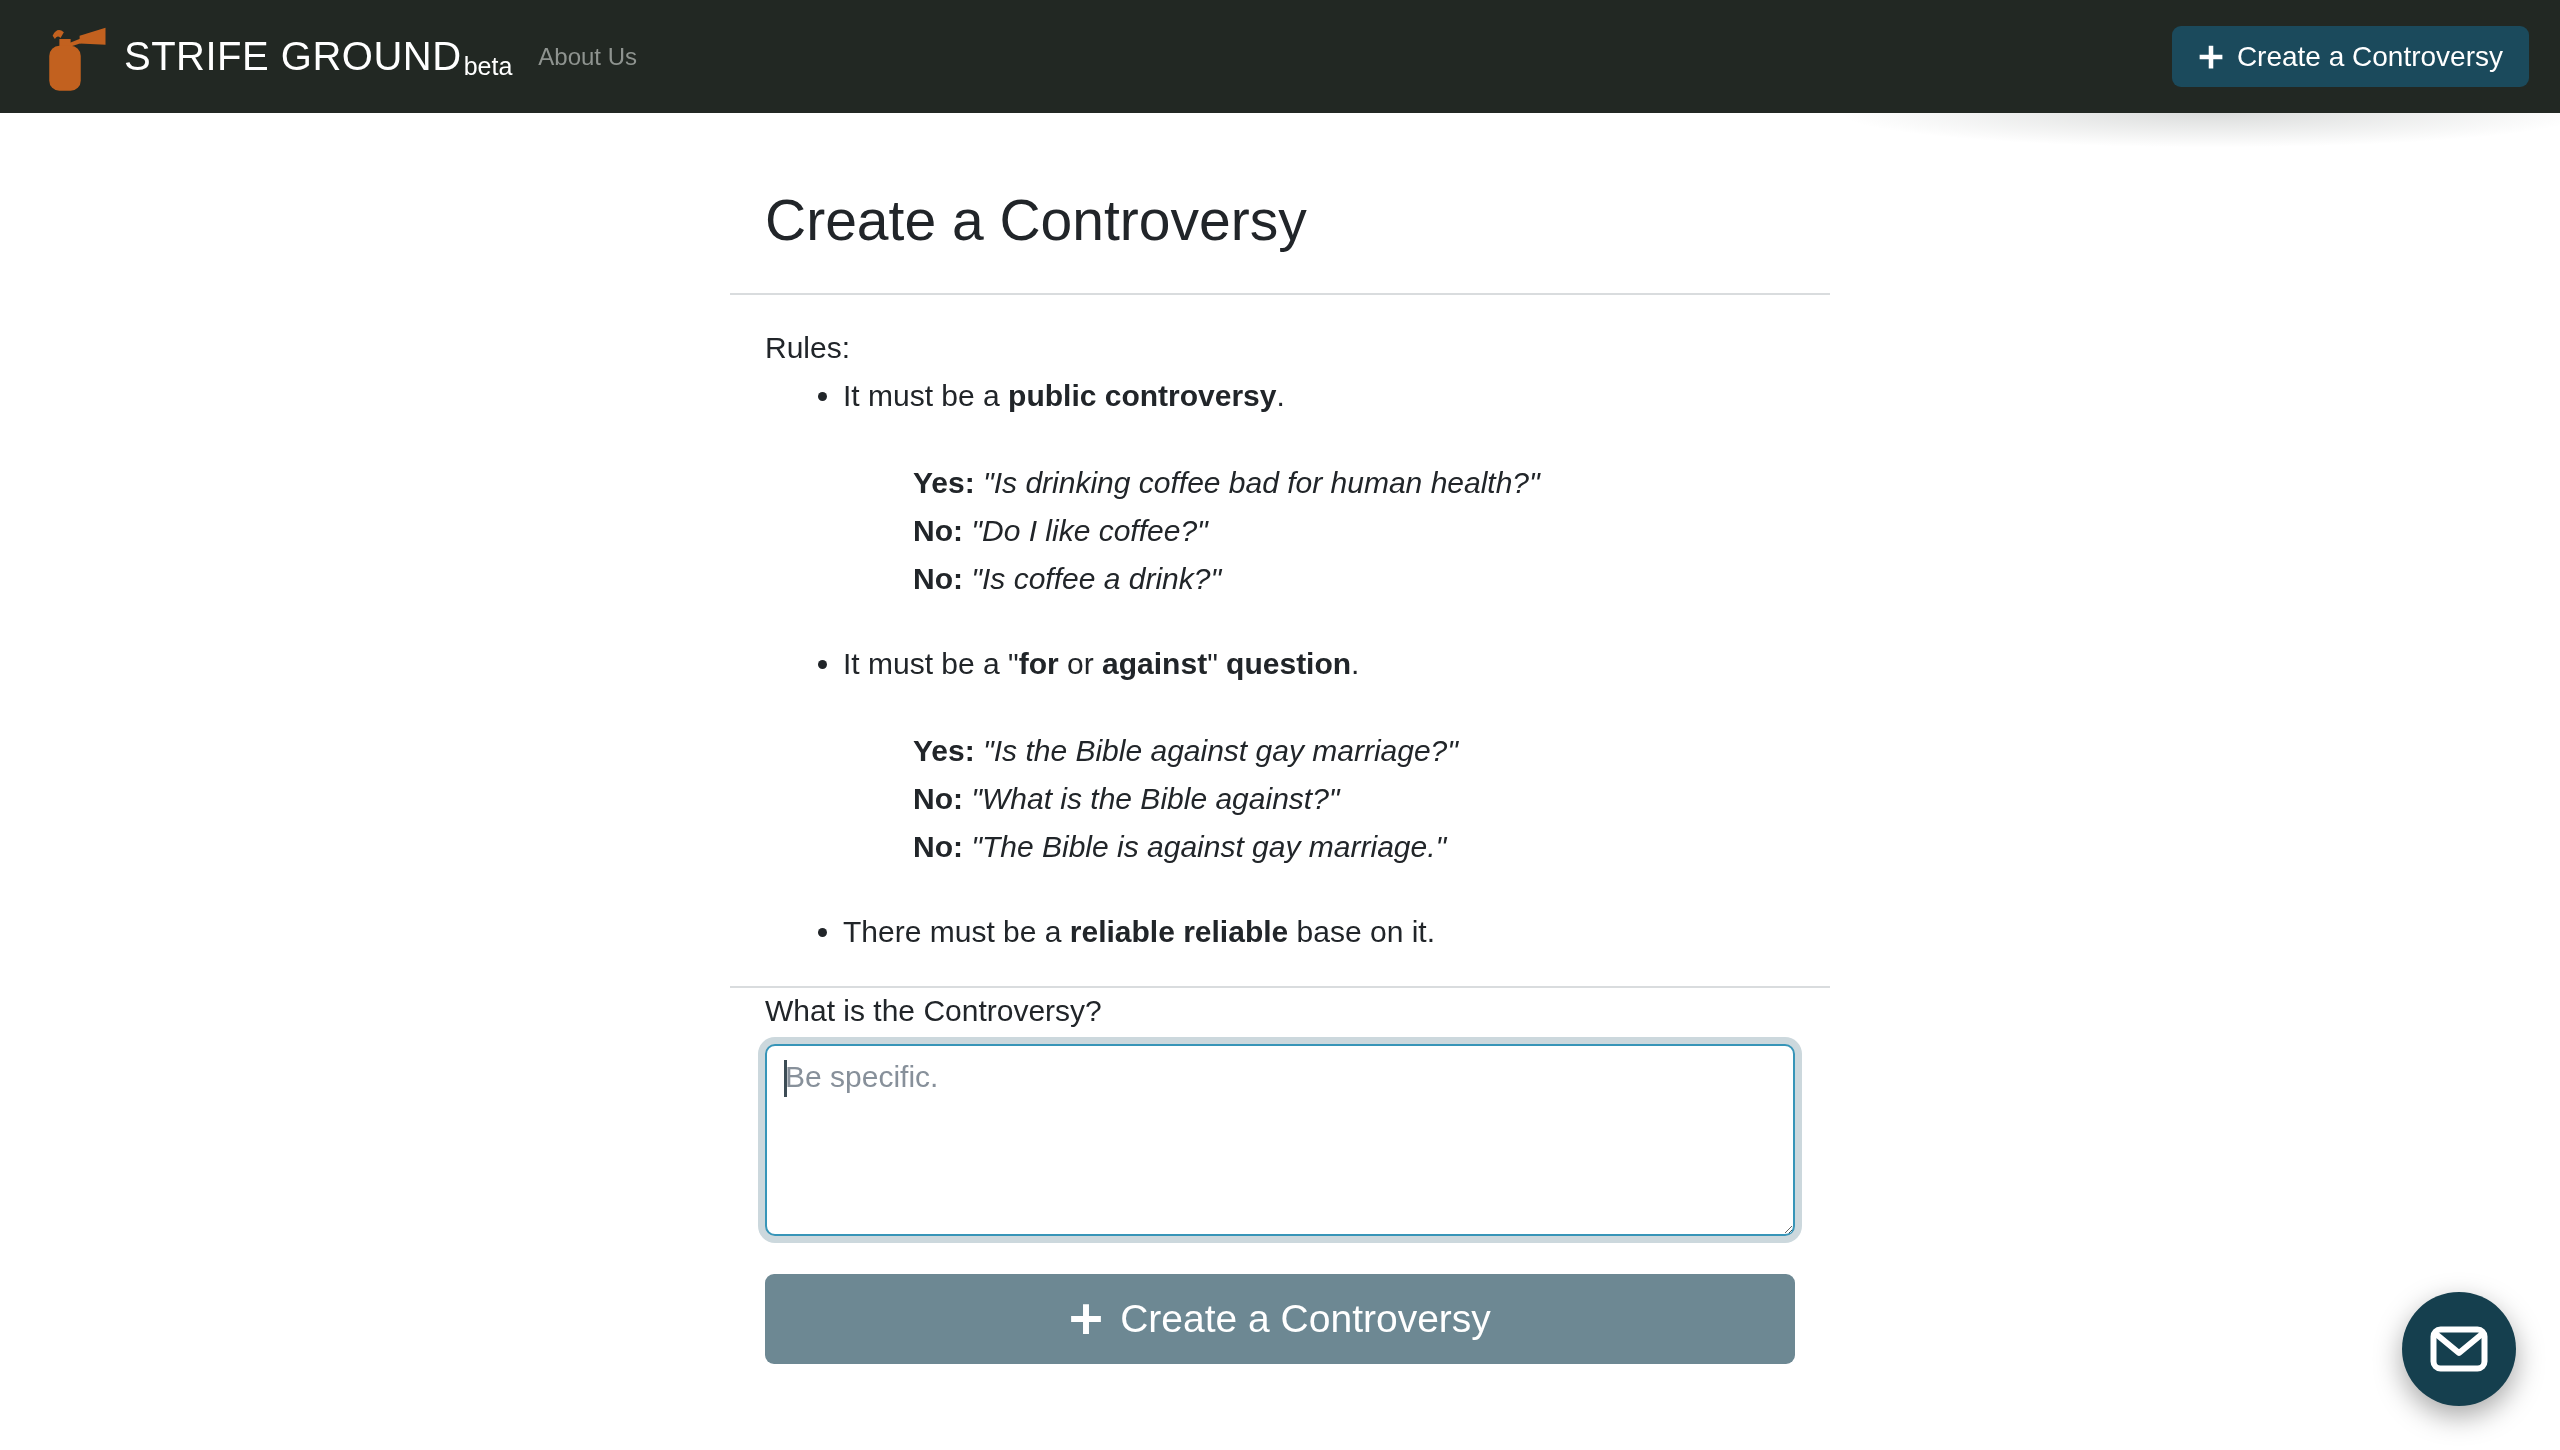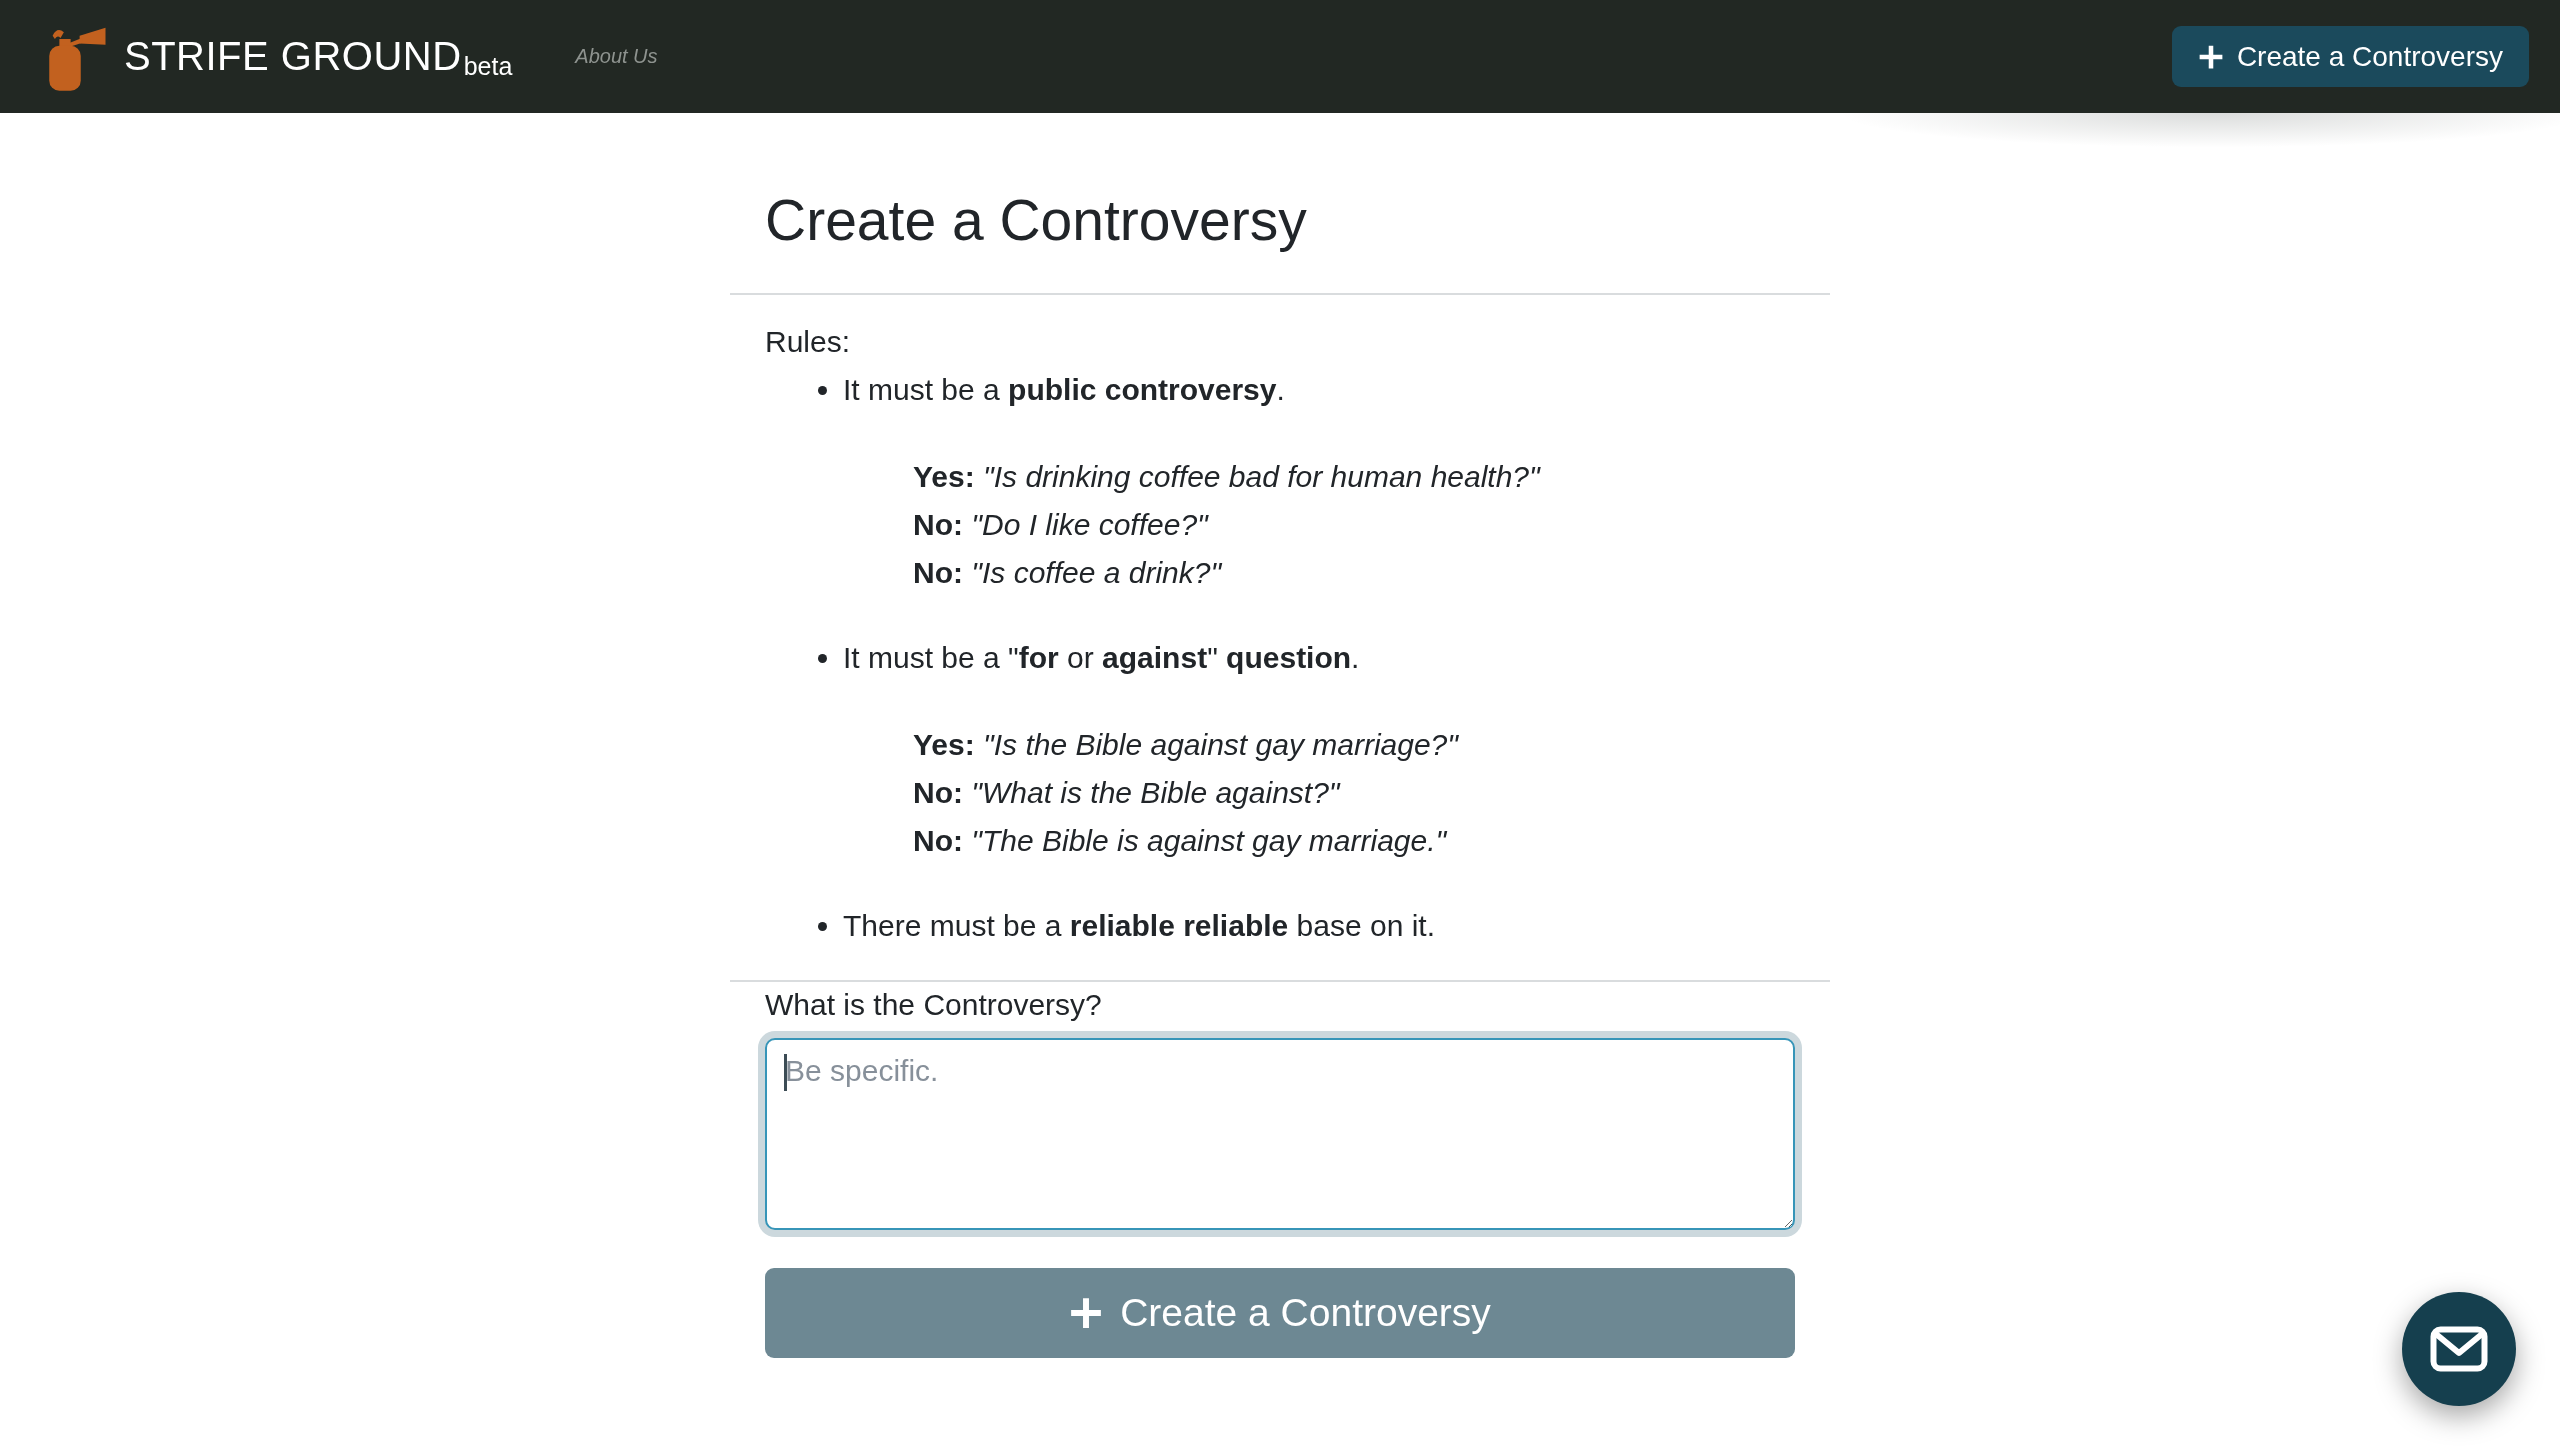--- a/index.html
+++ b/index.html
@@ -26,26 +26,25 @@
   .brand-icon { width: 72px; height: 72px; margin-right: 14px; }
   .brand-text {
     color: #ffffff; font-size: 40px; font-weight: 500; letter-spacing: 0.5px;
     white-space: nowrap;
   }
   .brand-beta {
     color: #ffffff; font-size: 25px; font-weight: 400;
     margin-left: 2px; transform: translateY(10px); display: inline-block;
   }
   .nav-link {
-    margin-left: 63px;
+    margin-left: 26px;
     color: var(--nav_link_gray, #8e938f);
-    font-size: 20px;
+    font-size: 24px;
     text-decoration: none;
     cursor: pointer;
-    font-style: italic;
   }
   .nav-right { margin-left: auto; display: flex; gap: 22px; }
   .nav-btn {
     display: flex; align-items: center; gap: 13px;
     height: 61px; padding: 0 26px;
     background: var(--nav_button_bg, #1b4a5c);
     color: #ffffff; font-size: 28px;
     border: none; border-radius: 9px;
     cursor: pointer;
     font-family: inherit;
@@ -71,21 +70,21 @@
     color: var(--text_dark, #212529);
   }
   hr.rule-divider {
     border: none;
     border-top: 2px solid var(--divider, #d9dcde);
     margin: 40px -35px 0 -35px;
   }
   hr.rule-divider.second { margin-top: 32px; }
 
   .rules-label {
-    margin-top: 24px;
+    margin-top: 30px;
     font-size: 30px;
     line-height: 45px;
   }
   ul.rules-list {
     margin: 3px 0 0 0;
     padding-left: 78px;
     font-size: 30px;
     line-height: 45px;
   }
   ul.rules-list > li::marker { color: #212529; }

